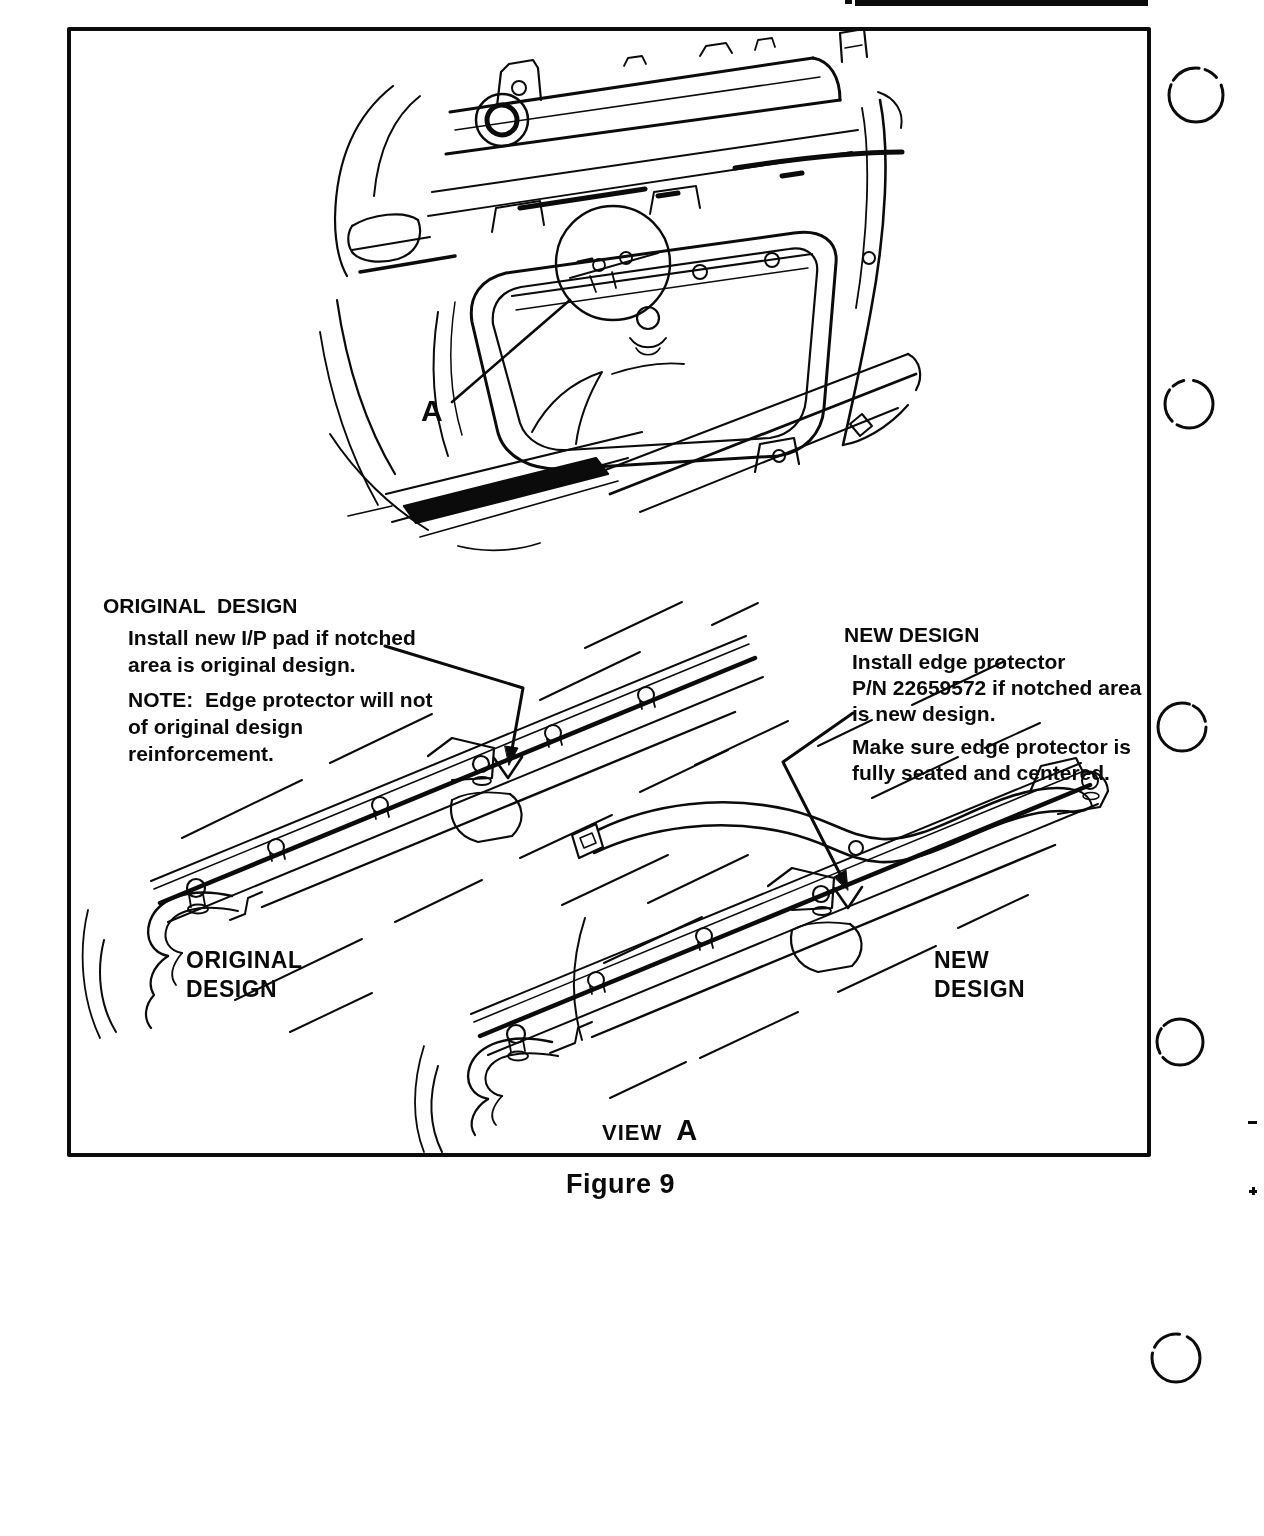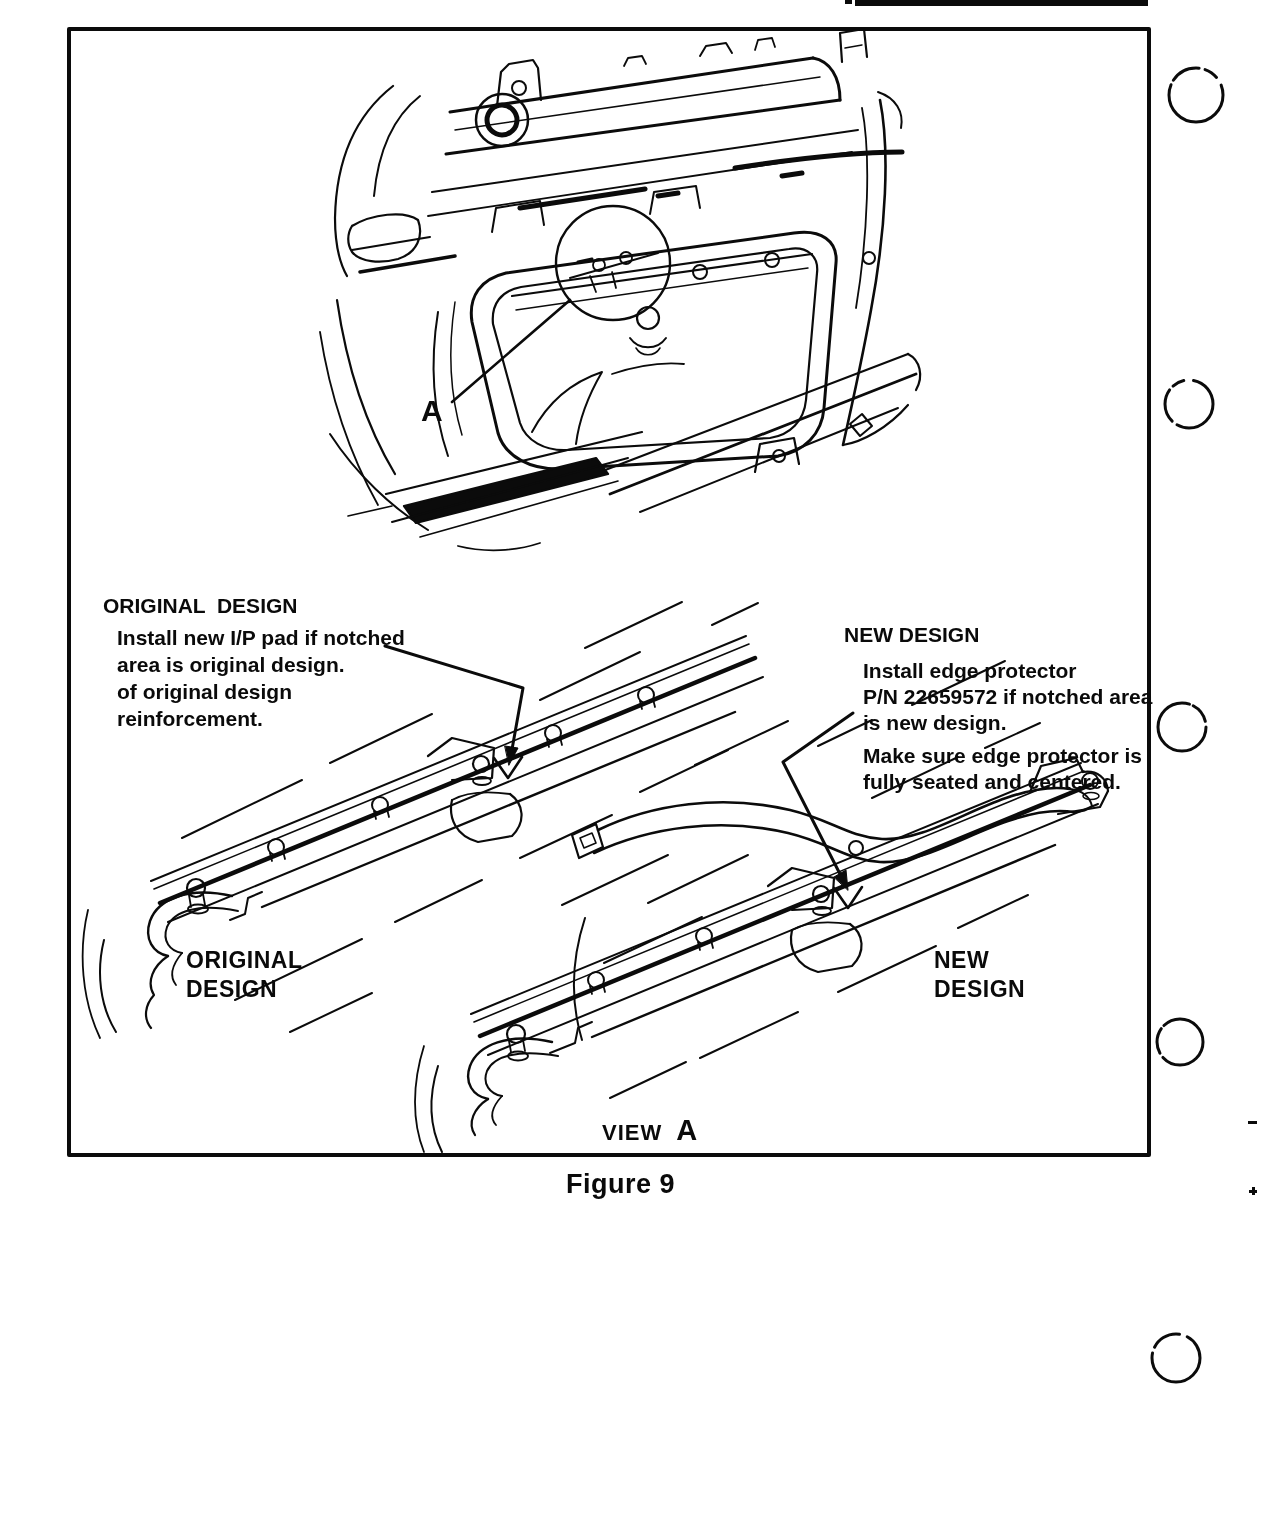--- a/index.html
+++ b/index.html
@@ -4,26 +4,26 @@
 <style>
   html,body { margin:0; padding:0; background:#ffffff; }
   .page {
     position:relative; width:1264px; height:1536px; background:#ffffff;
     overflow:hidden; font-family:"Liberation Sans", sans-serif; color:#050505;
   }
   .art { position:absolute; left:0; top:0; width:1264px; height:1536px; }
   .tb { position:absolute; font-weight:700; color:#0a0a0a; }
   .orig-note { left:103px; top:592px; font-size:21px; line-height:27px; }
   .orig-note .head { white-space:pre; margin-bottom:5px; }
-  .orig-note .ind { margin-left:14px; }
+  .orig-note .ind { margin-left:25px; }
   .orig-note .para2 { margin-top:8px; }
   .pre { white-space:pre; }
   .new-note { left:844px; top:622px; font-size:21px; line-height:26px; }
-  .new-note .head { margin-bottom:10px; }
-  .new-note .ind { margin-left:19px; }
+  .new-note .head { margin-bottom:1px; }
+  .new-note .ind { margin-left:8px; }
   .new-note .para2 { margin-top:7px; }
   .label-orig { left:186px; top:946px; font-size:23px; line-height:29px; letter-spacing:0.5px; }
   .label-new  { left:934px; top:946px; font-size:23px; line-height:29px; letter-spacing:0.5px; }
   .callout-a  { left:421px; top:394px; font-size:30px; }
   .view-label { left:602px; top:1114px; }
   .view-label .vw { font-size:22px; font-weight:700; letter-spacing:1px; }
   .view-label .vl { font-size:29px; font-weight:700; margin-left:14px; }
   .fig-caption { left:566px; top:1169px; font-size:27px; letter-spacing:0.5px; }
 </style>
 </head>
@@ -260,20 +260,21 @@
     <g>
       <path d="M 853,713 L 783,762 L 841,876" stroke-width="3"></path>
       <polygon points="848,890 846,870 834,877" fill="#0b0b0b" stroke="#0b0b0b"></polygon>
     </g>
   </svg>
 
   <div class="tb orig-note">
     <div class="head">ORIGINAL  DESIGN</div>
     <div class="ind">Install new I/P pad if notched</div>
     <div class="ind">area is original design.</div>
+    <div class="ind para2 pre"><span>NOTE:</span><span>  Edge protector will not</span></div>
     <div class="ind">of original design</div>
     <div class="ind">reinforcement.</div>
   </div>
 
   <div class="tb new-note">
     <div class="head">NEW DESIGN</div>
     <div class="ind">Install edge protector</div>
     <div class="ind">P/N 22659572 if notched area</div>
     <div class="ind">is new design.</div>
     <div class="ind para2">Make sure edge protector is</div>

